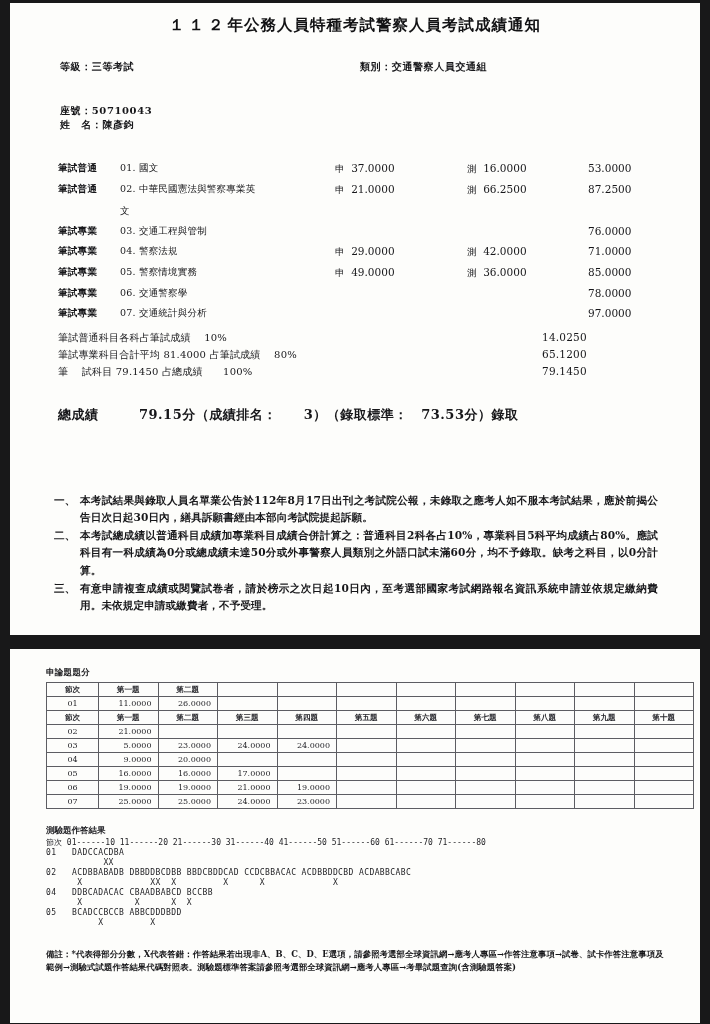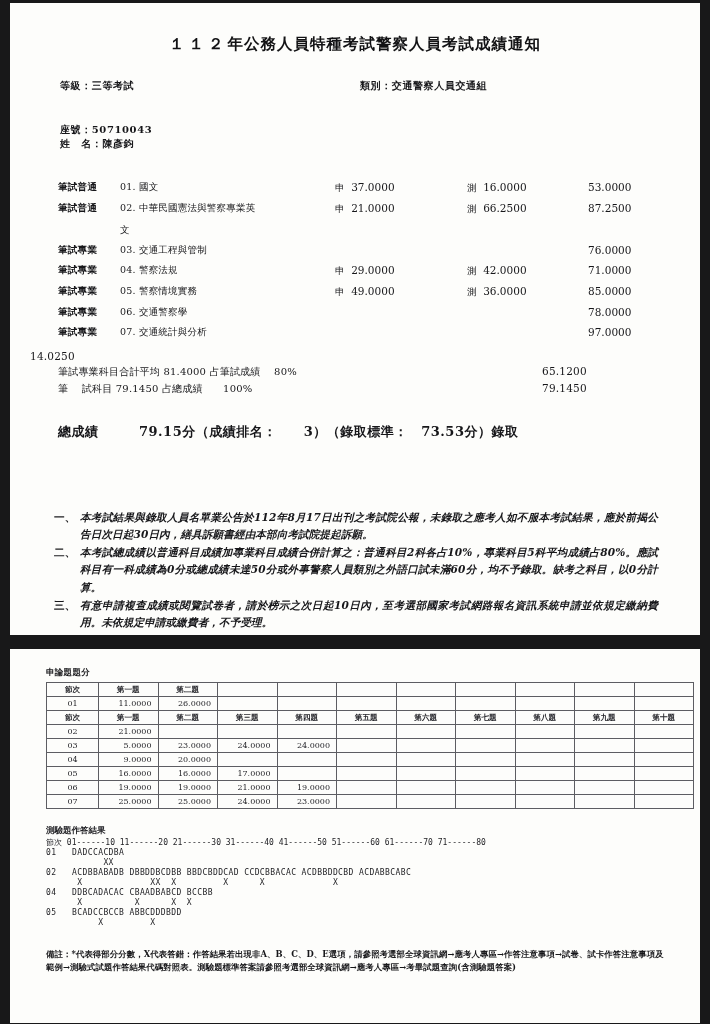--- a/index.html
+++ b/index.html
@@ -26,21 +26,21 @@
   }
   .sheet {
     background: #fdfdfb;
     width: 690px;
     box-sizing: border-box;
     position: relative;
   }
   .sheet-1 {
     height: 632px;
     margin-top: 3px;
-    padding: 23px 20px 0 20px;
+    padding: 4px 20px 0 20px;
   }
   .sheet-2 {
     height: 374px;
     margin-top: 14px;
     padding: 10px 20px 16px 20px;
   }
 
   
   .doc-title {
     text-align: center;
@@ -101,21 +101,21 @@
   .notes {
     margin-top: 68px;
     padding: 0 22px 0 24px;
     font-size: 10.6px;
     line-height: 1.62;
     letter-spacing: .1px;
     font-weight: 600;
   }
   .note { display: flex; margin-bottom: 1px; }
   .note .marker { width: 26px; flex: none; }
-  .note .body { flex: 1; text-align: justify; font-style: italic; }
+  .note .body { flex: 1; text-align: justify; }
 
   
   .sec-label {
     font-size: 8.5px;
     font-weight: 700;
     margin: 8px 0 3px 16px;
     letter-spacing: .3px;
   }
   table.essay {
     border-collapse: collapse;
@@ -240,20 +240,21 @@
             <td class="c-name">07. 交通統計與分析</td>
             <td class="c-ess"></td>
             <td class="c-test"></td>
             <td class="c-total">97.0000</td>
           </tr>
         </tbody>
     </table>
 
     <div class="summary">
         <div class="sline">
+          <div class="stext">筆試普通科目各科占筆試成績　 10%</div>
           <div class="sval">14.0250</div>
         </div>
         <div class="sline">
           <div class="stext">筆試專業科目合計平均 81.4000 占筆試成績　 80%</div>
           <div class="sval">65.1200</div>
         </div>
         <div class="sline">
           <div class="stext">筆　 試科目 79.1450 占總成績　　100%</div>
           <div class="sval">79.1450</div>
         </div>

